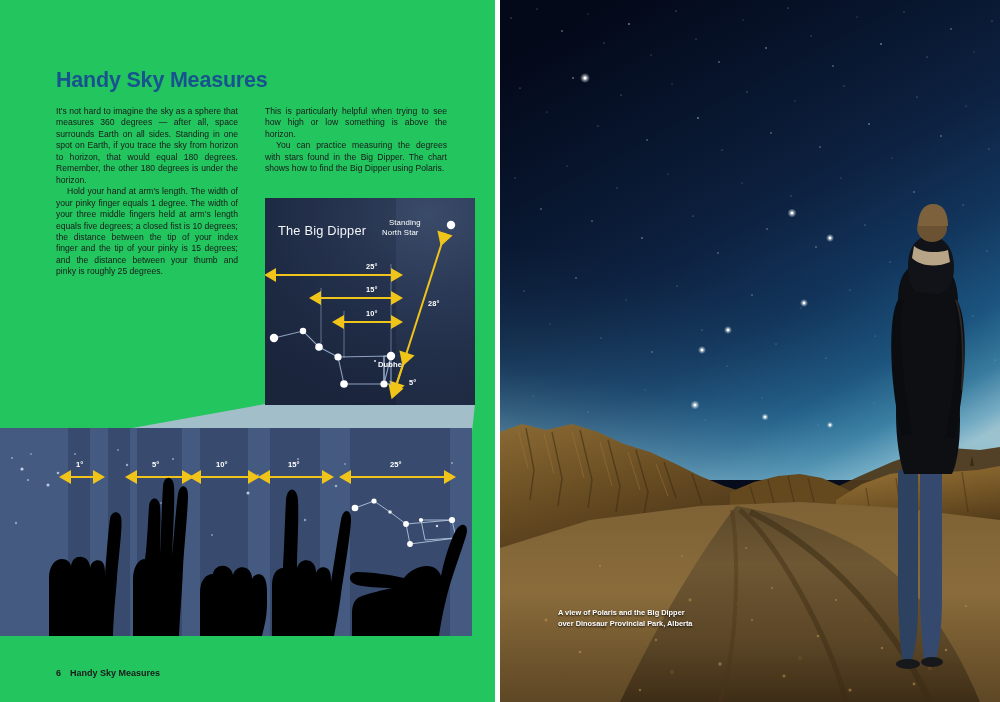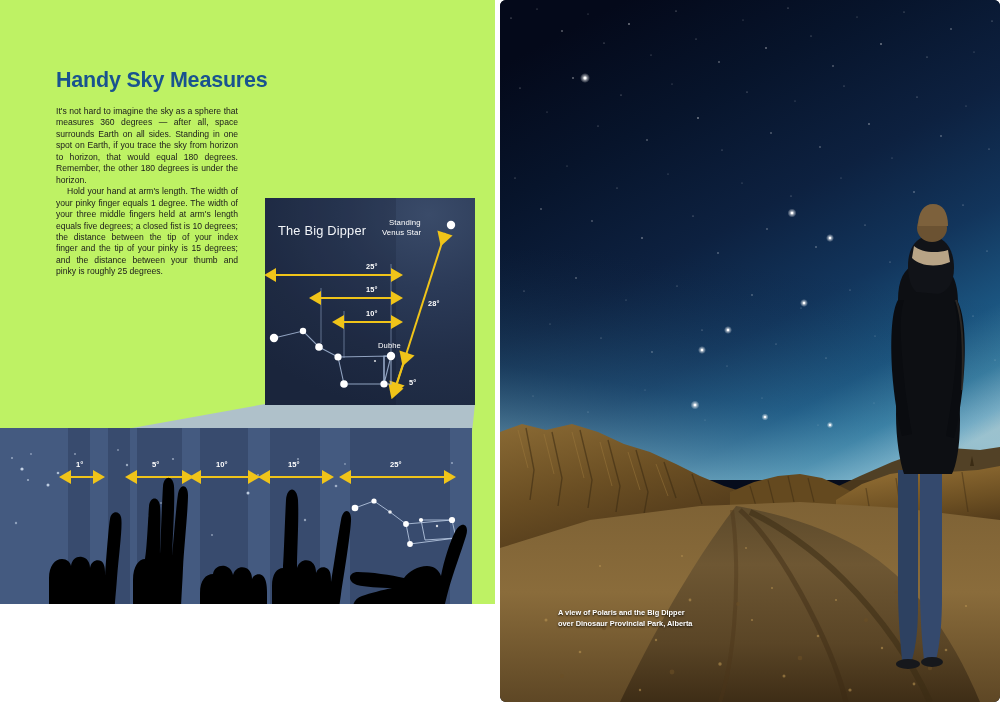--- a/index.html
+++ b/index.html
@@ -4,21 +4,21 @@
 <style>
   html,body{margin:0;padding:0;}
   body{
     width:1000px;height:702px;background:#ffffff;overflow:hidden;
     font-family:"Liberation Sans", sans-serif;
     -webkit-font-smoothing:antialiased;
   }
   .page{position:relative;width:1000px;height:702px;background:#fff;}
 
   
-  .left-page{position:absolute;left:0;top:0;width:495px;height:604px;background:#bef264;overflow:hidden;}
+  .left-page{position:absolute;left:0;top:0;width:495px;height:702px;background:#22c55e;overflow:hidden;}
 
   .headline{
     position:absolute;left:56px;top:68px;width:360px;
     font-size:21.5px;font-weight:bold;letter-spacing:-0.2px;
     color:#19538f;
   }
 
   .col{
     position:absolute;font-size:8.6px;line-height:11.45px;color:#1a1a1a;
     text-align:justify;text-justify:inter-word;
@@ -37,21 +37,21 @@
   }
   .dipper-panel .shade{
     position:absolute;left:0;top:0;width:131px;height:100%;
     background:rgba(10,18,34,0.17);
   }
   .dipper-title{
     position:absolute;left:13px;top:25px;font-size:12.8px;color:#f2f5f9;
     letter-spacing:0.2px;
   }
   .dp-lbl{position:absolute;color:#ffffff;font-size:7.4px;font-weight:bold;letter-spacing:0.1px;}
-  .dp-lbl.plain{font-weight:normal;font-size:7.6px;}
+  .dp-lbl.plain{font-weight:bold;font-size:7.6px;margin-top:19px;}
   .dipper-svg{position:absolute;left:0;top:0;}
 
   
   .connector{position:absolute;left:0;top:404px;width:495px;height:28px;}
 
   
   .hand-panel{
     position:absolute;left:0;top:428px;width:472px;height:208px;
     background:#445a80;overflow:hidden;
   }
@@ -59,21 +59,21 @@
   .hp-lbl{position:absolute;color:#ffffff;font-size:7.6px;font-weight:bold;}
   .hand-svg{position:absolute;left:0;top:0;}
 
   .footer{
     position:absolute;left:56px;top:668px;font-size:9px;color:#1a1a1a;text-align:center;
   }
   .footer .pg{font-weight:bold;margin-right:9px;}
   .footer .ttl{font-weight:bold;}
 
   
-  .photo{position:absolute;left:500px;top:0;width:500px;height:702px;overflow:hidden;background:#060c1c;border-radius:6px;}
+  .photo{position:absolute;left:500px;top:0;width:500px;height:702px;overflow:hidden;background:#060c1c;}
   .photo-svg{position:absolute;left:0;top:0;}
   .caption{
     position:absolute;left:58px;top:608px;width:240px;
     color:#fff;font-size:7.4px;font-weight:bold;line-height:10.5px;
     text-shadow:0 1px 2px rgba(0,0,0,.85);
   }
 </style>
 </head>
 <body>
 
@@ -81,20 +81,24 @@
 
   <div class="left-page">
 
     <div class="headline">Handy Sky Measures</div>
 
     <div class="col col-left">
       <p>It's not hard to imagine the sky as a sphere that measures 360 degrees — after all, space surrounds Earth on all sides. Standing in one spot on Earth, if you trace the sky from horizon to horizon, that would equal 180 degrees. Remember, the other 180 degrees is under the horizon.</p>
       <p>Hold your hand at arm's length. The width of your pinky finger equals 1 degree. The width of your three middle fingers held at arm's length equals five degrees; a closed fist is 10 degrees; the distance between the tip of your index finger and the tip of your pinky is 15 degrees; and the distance between your thumb and pinky is roughly 25 degrees.</p>
     </div>
 
+    <div class="col col-right">
+      <p>This is particularly helpful when trying to see how high or low something is above the horizon.</p>
+      <p>You can practice measuring the degrees with stars found in the Big Dipper. The chart shows how to find the Big Dipper using Polaris.</p>
+    </div>
 
     <svg class="connector" width="495" height="28" viewBox="0 0 495 28">
       <polygon points="265,0 475,0 472,28 110,28" fill="#aebdd2" opacity="0.92"></polygon>
     </svg>
 
     <div class="dipper-panel">
       <div class="shade"></div>
 
       <svg class="dipper-svg" width="210" height="207" viewBox="0 0 210 207">
         <defs>
@@ -142,21 +146,21 @@
           <circle cx="126" cy="158" r="4.2"></circle>
           <circle cx="110" cy="163" r="1.1" opacity=".8"></circle>
         </g>
 
         <circle cx="186" cy="27" r="4.2" fill="#ffffff"></circle>
       </svg>
 
       <div class="dipper-title">The Big Dipper</div>
 
       <div class="dp-lbl" style="left:124px;top:20px;font-weight:normal;font-size:7.8px;">Standing</div>
-      <div class="dp-lbl" style="left:117px;top:30px;font-weight:normal;font-size:7.8px;">Venus Star</div>
+      <div class="dp-lbl" style="left:117px;top:30px;font-weight:normal;font-size:7.8px;">North Star</div>
 
       <div class="dp-lbl" style="left:101px;top:64px;">25°</div>
       <div class="dp-lbl" style="left:101px;top:87px;">15°</div>
       <div class="dp-lbl" style="left:101px;top:111px;">10°</div>
       <div class="dp-lbl" style="left:163px;top:101px;">28°</div>
       <div class="dp-lbl" style="left:144px;top:180px;">5°</div>
 
       <div class="dp-lbl plain" style="left:113px;top:143px;">Dubhe</div>
     </div>
 

